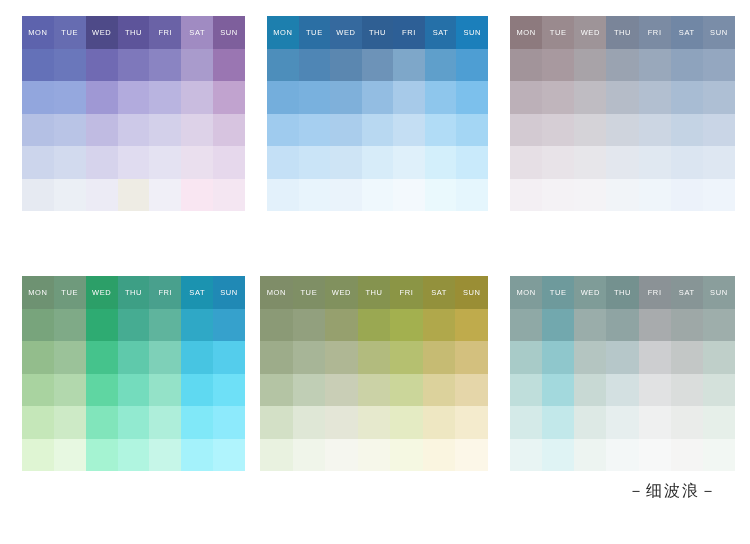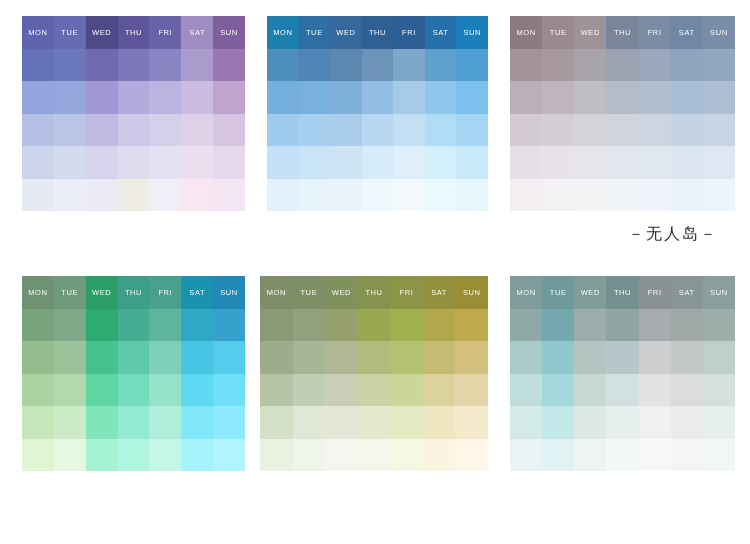--- a/index.html
+++ b/index.html
@@ -417,15 +417,15 @@
       <div class="cell" style="background: rgb(230, 239, 233);"></div>
       <div class="cell" style="background: rgb(232, 244, 243);"></div>
       <div class="cell" style="background: rgb(223, 243, 244);"></div>
       <div class="cell" style="background: rgb(237, 244, 241);"></div>
       <div class="cell" style="background: rgb(243, 247, 247);"></div>
       <div class="cell" style="background: rgb(247, 248, 248);"></div>
       <div class="cell" style="background: rgb(245, 245, 244);"></div>
       <div class="cell" style="background: rgb(242, 247, 243);"></div>
     </div>
 
-  <div class="caption" id="caption-0">－无人岛－</div>
+  <div class="caption" id="caption-1">－细波浪－</div>
 
 </div>
 
 </body></html>

